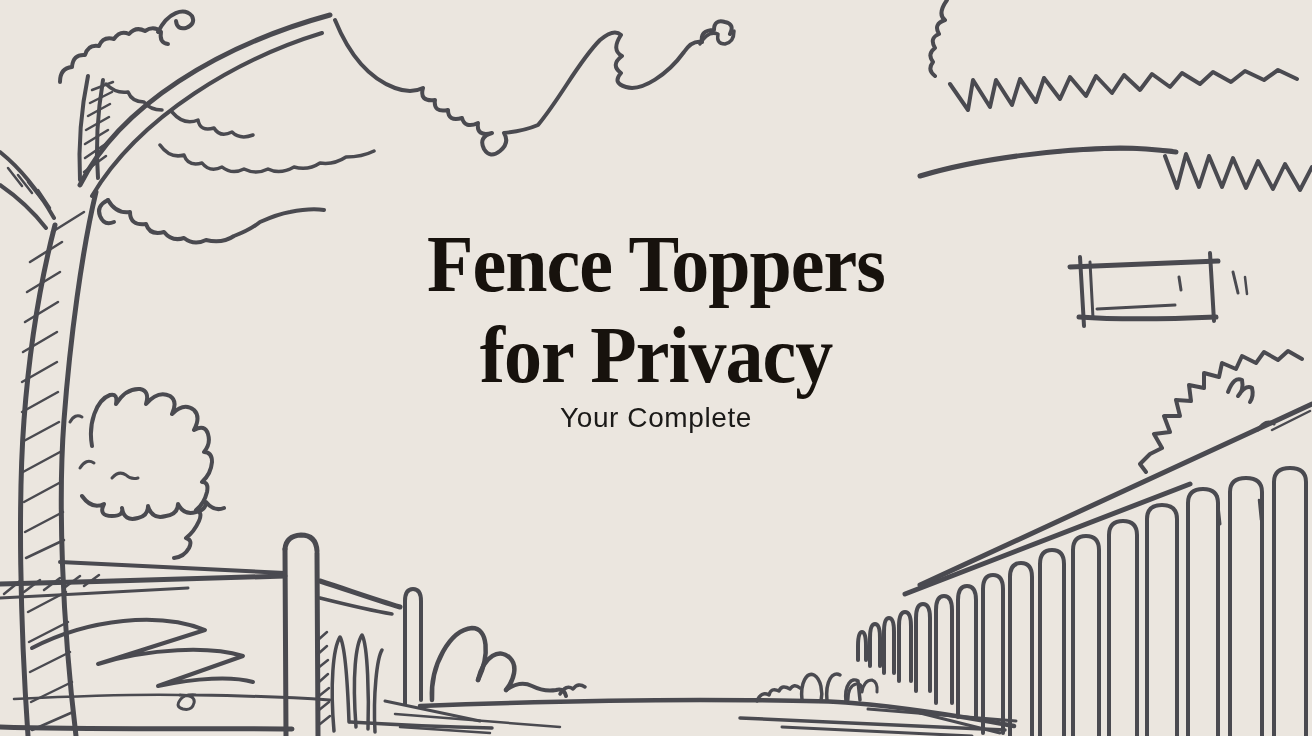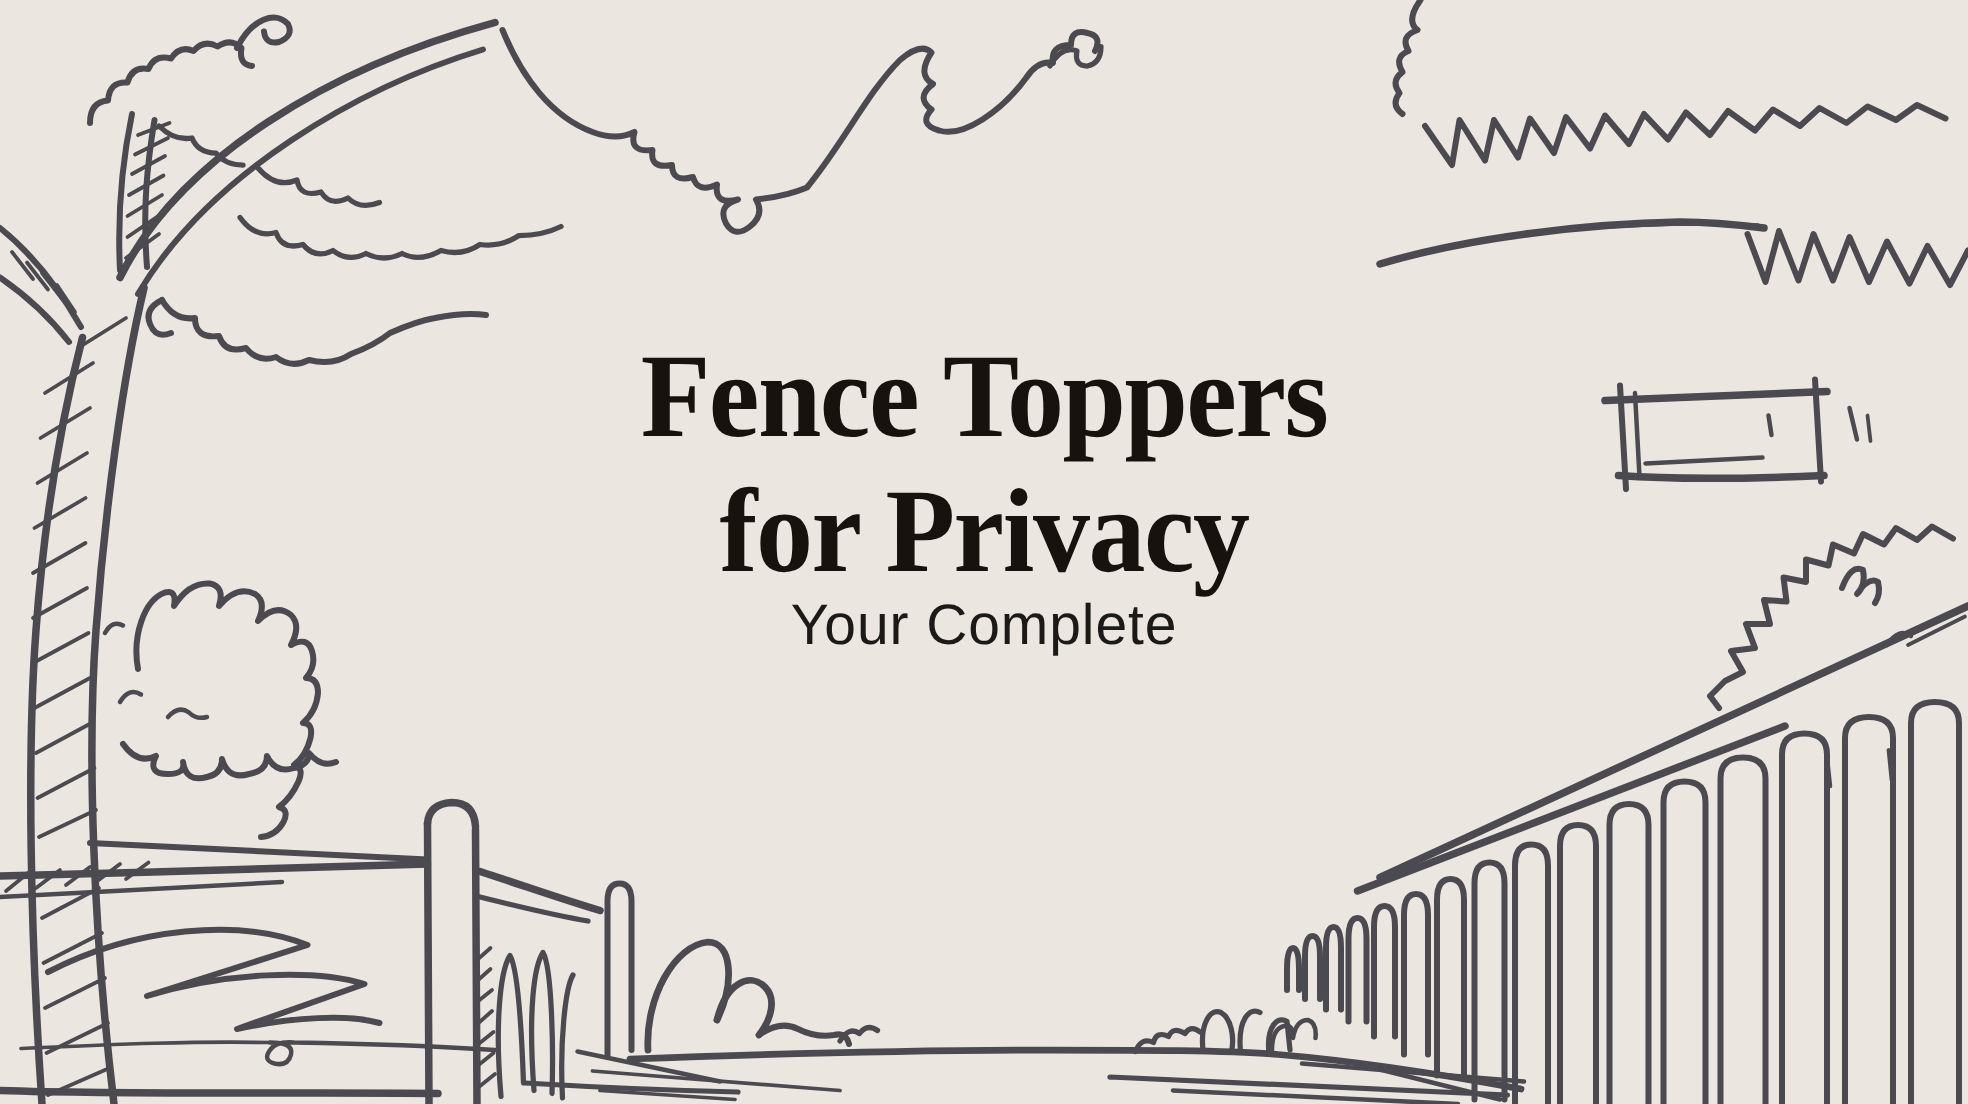--- a/index.html
+++ b/index.html
@@ -23,21 +23,21 @@
     line-height:86px;
     letter-spacing:-1px;
     color:#17120D;
     transform:scaleY(1.05);
     transform-origin:top center;
   }
   .hero-subtitle{
     position:absolute;left:0;top:397px;width:100%;
     font-family:"Liberation Sans",sans-serif;
     font-weight:400;
-    font-size:38px;
+    font-size:28px;
     line-height:41px;
     letter-spacing:0.6px;
     color:#1B1A18;
   }
 </style>
 </head>
 <body>
 
 <div class="stage">
 

